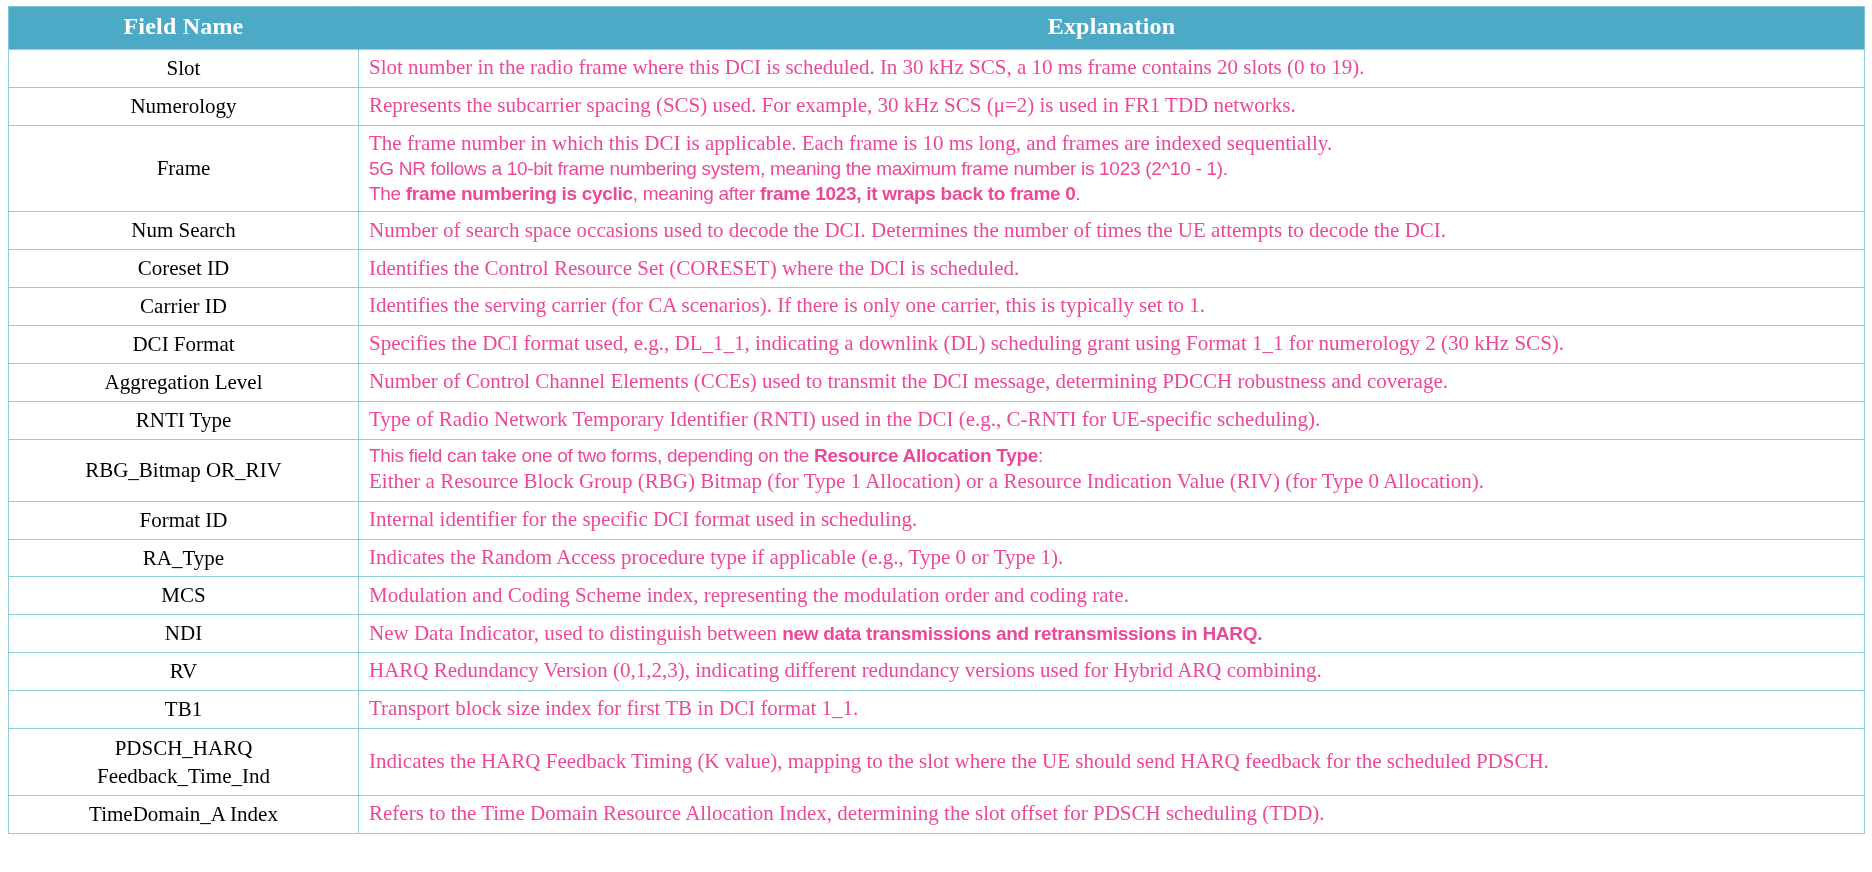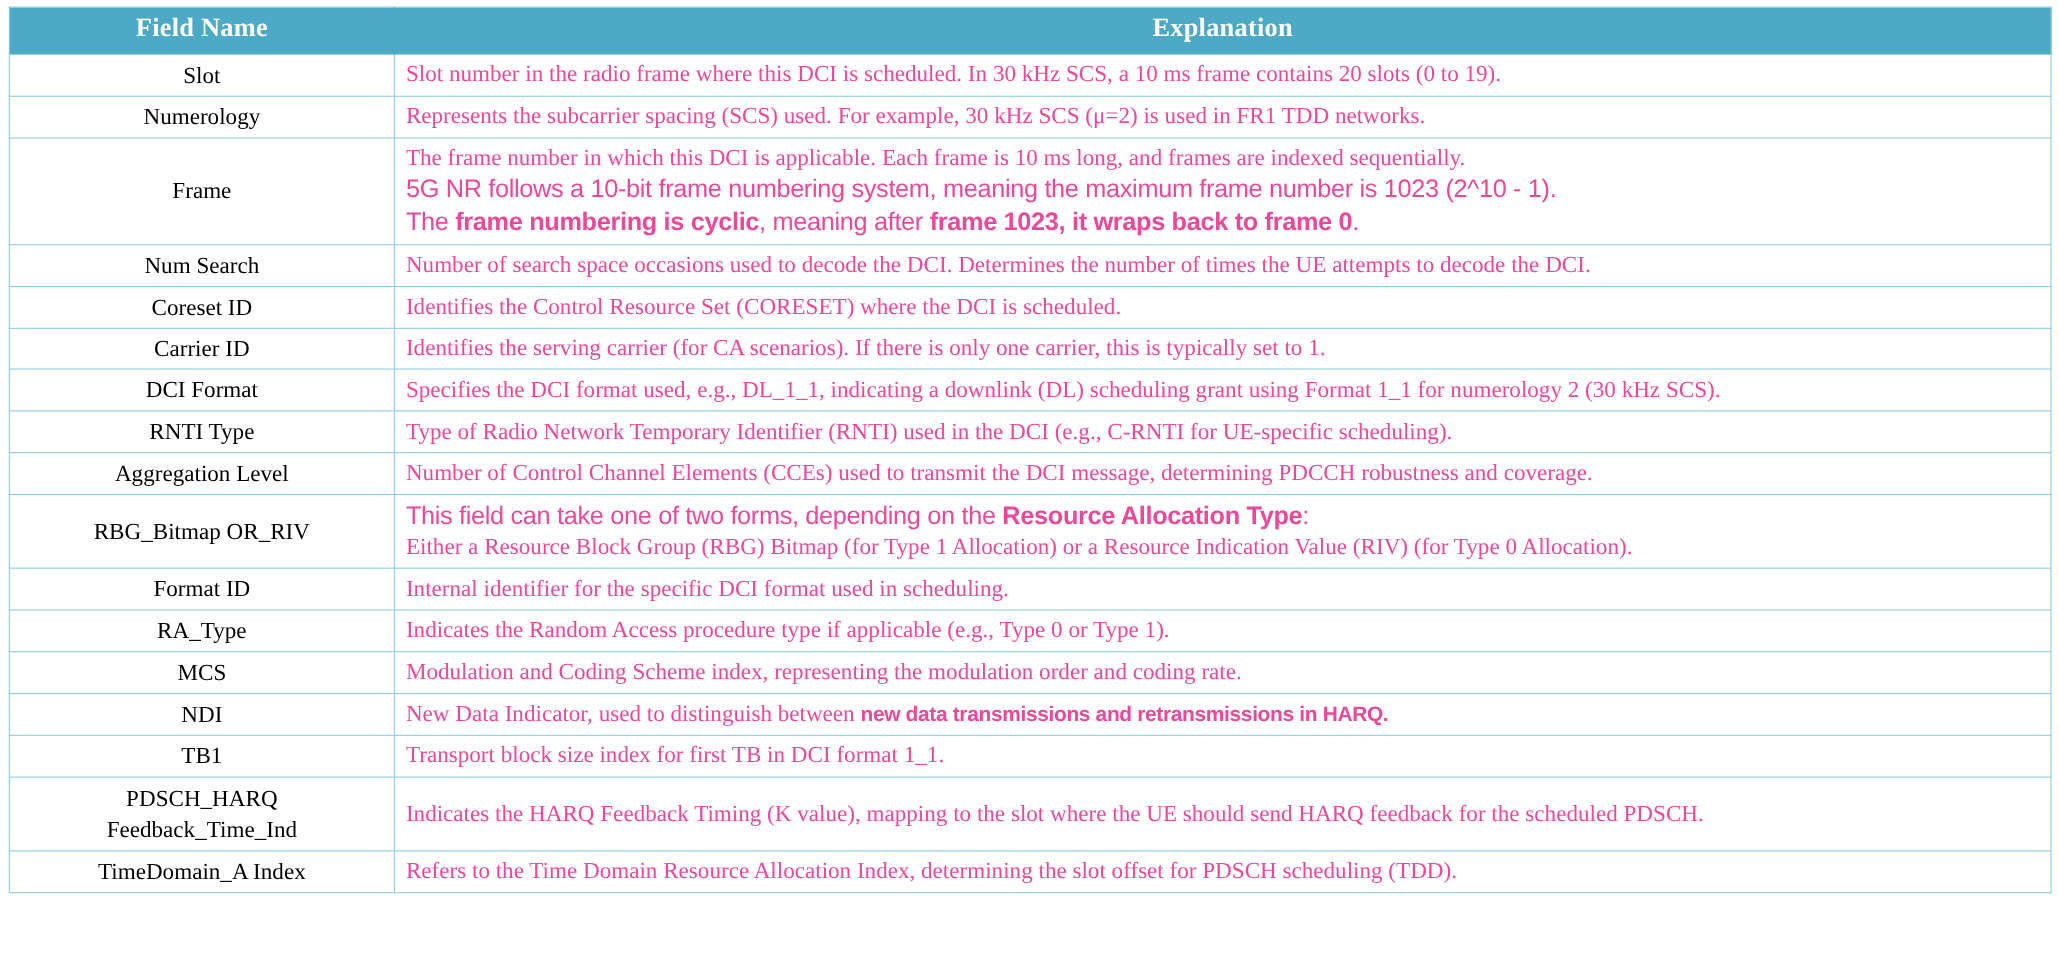--- a/index.html
+++ b/index.html
@@ -66,21 +66,21 @@
   .ln {
     display: block;
     white-space: nowrap;
   }
   .serif {
     font-family: "Liberation Serif", serif;
     font-size: 21px;
   }
   .sans {
     font-family: "Liberation Sans", sans-serif;
-    font-size: 23px;
+    font-size: 19px;
     letter-spacing: -0.3px;
   }
   .b-sans {
     font-family: "Liberation Sans", sans-serif;
     font-weight: bold;
     font-size: 19px;
     letter-spacing: -0.3px;
   }
   .tall-row td.field { line-height: 1.34; }
 </style>
@@ -138,29 +138,29 @@
             <div class="ln serif">Identifies the serving carrier (for CA scenarios). If there is only one carrier, this is typically set to 1.</div>
           </td>
         </tr>
         <tr>
           <td class="field">DCI Format</td>
           <td class="expl">
             <div class="ln serif">Specifies the DCI format used, e.g., DL_1_1, indicating a downlink (DL) scheduling grant using Format 1_1 for numerology 2 (30 kHz SCS).</div>
           </td>
         </tr>
         <tr>
+          <td class="field">Aggregation Level</td>
+          <td class="expl">
+            <div class="ln serif">Number of Control Channel Elements (CCEs) used to transmit the DCI message, determining PDCCH robustness and coverage.</div>
+          </td>
+        </tr>
+        <tr>
           <td class="field">RNTI Type</td>
           <td class="expl">
             <div class="ln serif">Type of Radio Network Temporary Identifier (RNTI) used in the DCI (e.g., C-RNTI for UE-specific scheduling).</div>
-          </td>
-        </tr>
-        <tr>
-          <td class="field">Aggregation Level</td>
-          <td class="expl">
-            <div class="ln serif">Number of Control Channel Elements (CCEs) used to transmit the DCI message, determining PDCCH robustness and coverage.</div>
           </td>
         </tr>
         <tr>
           <td class="field">RBG_Bitmap OR_RIV</td>
           <td class="expl">
             <div class="ln sans"><span>This field can take one of two forms, depending on the </span><span class="" style="font-weight: bold;">Resource Allocation Type</span><span>:</span></div>
             <div class="ln serif">Either a Resource Block Group (RBG) Bitmap (for Type 1 Allocation) or a Resource Indication Value (RIV) (for Type 0 Allocation).</div>
           </td>
         </tr>
         <tr>
@@ -178,20 +178,26 @@
         <tr>
           <td class="field">MCS</td>
           <td class="expl">
             <div class="ln serif">Modulation and Coding Scheme index, representing the modulation order and coding rate.</div>
           </td>
         </tr>
         <tr>
           <td class="field">NDI</td>
           <td class="expl">
             <div class="ln serif"><span>New Data Indicator, used to distinguish between </span><span class="b-sans" style="font-weight: bold; font-family: &quot;Liberation Sans&quot;, sans-serif; font-size: 19px;">new data transmissions and retransmissions in HARQ.</span></div>
+          </td>
+        </tr>
+        <tr>
+          <td class="field">RV</td>
+          <td class="expl">
+            <div class="ln serif">HARQ Redundancy Version (0,1,2,3), indicating different redundancy versions used for Hybrid ARQ combining.</div>
           </td>
         </tr>
         <tr>
           <td class="field">TB1</td>
           <td class="expl">
             <div class="ln serif">Transport block size index for first TB in DCI format 1_1.</div>
           </td>
         </tr>
         <tr class="tall-row">
           <td class="field">

